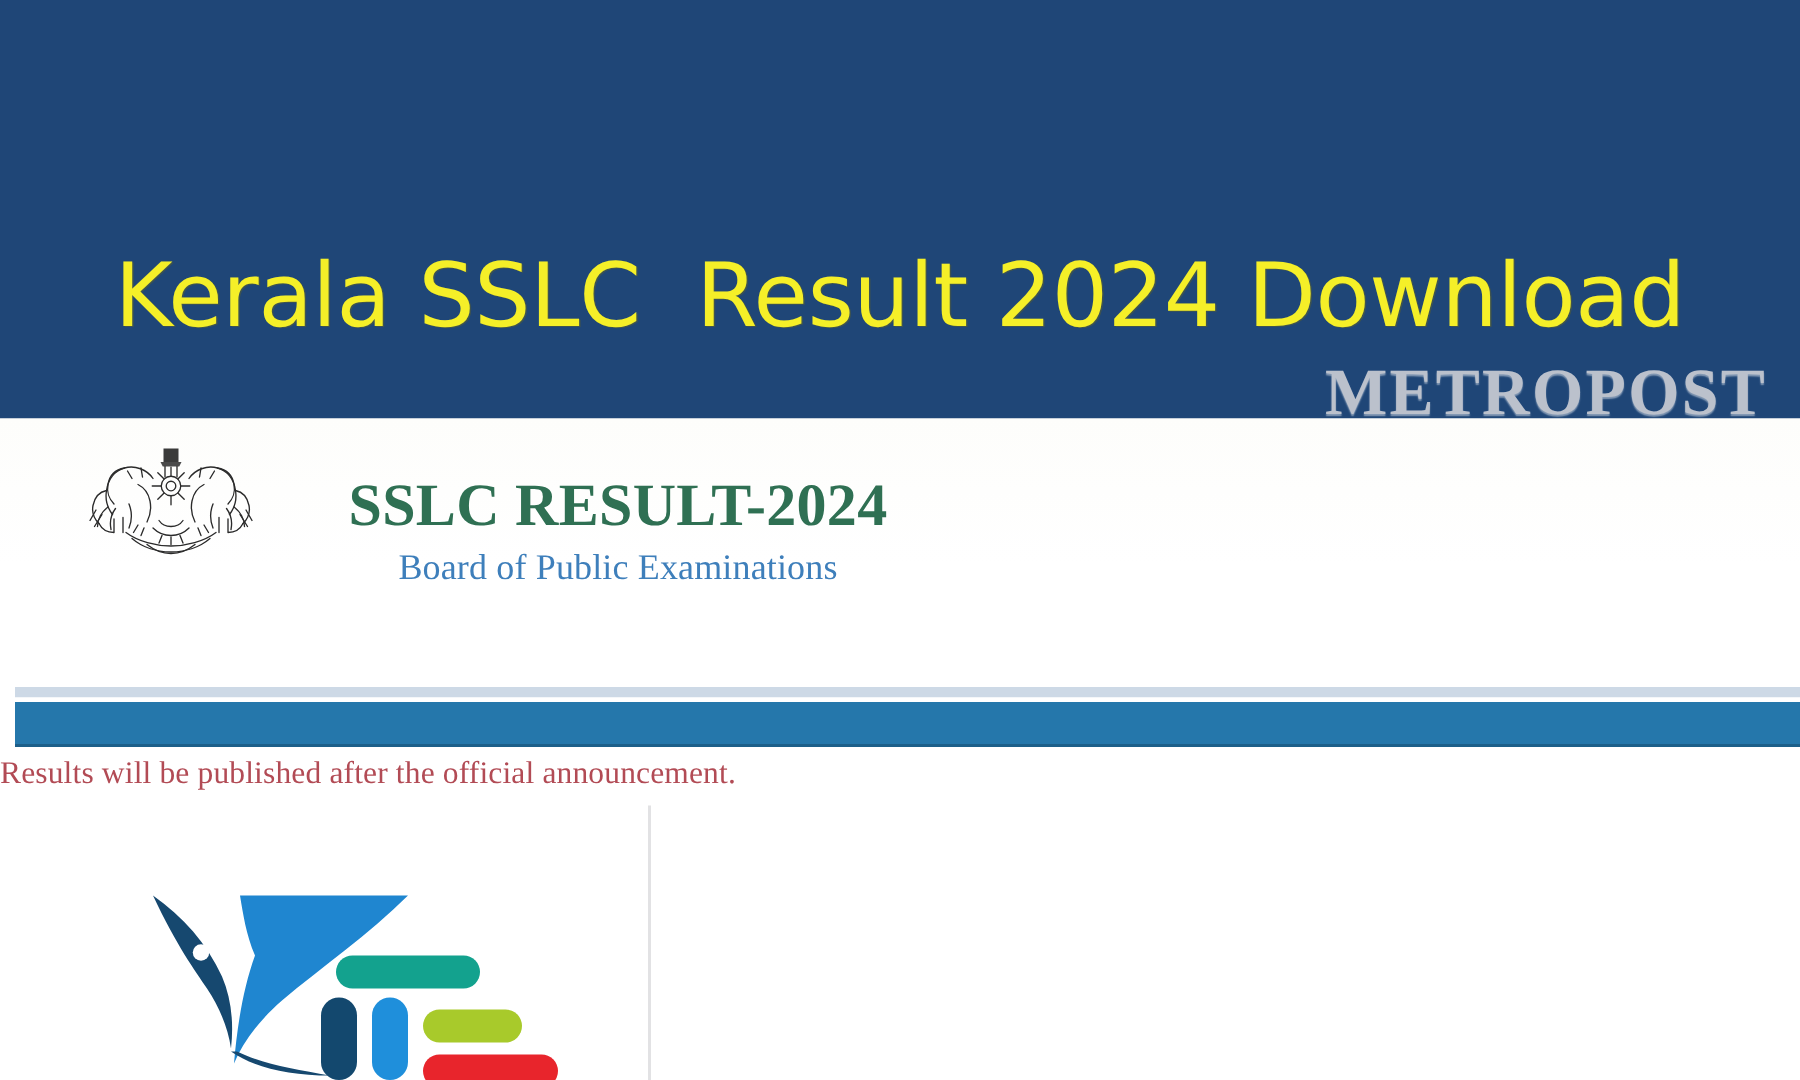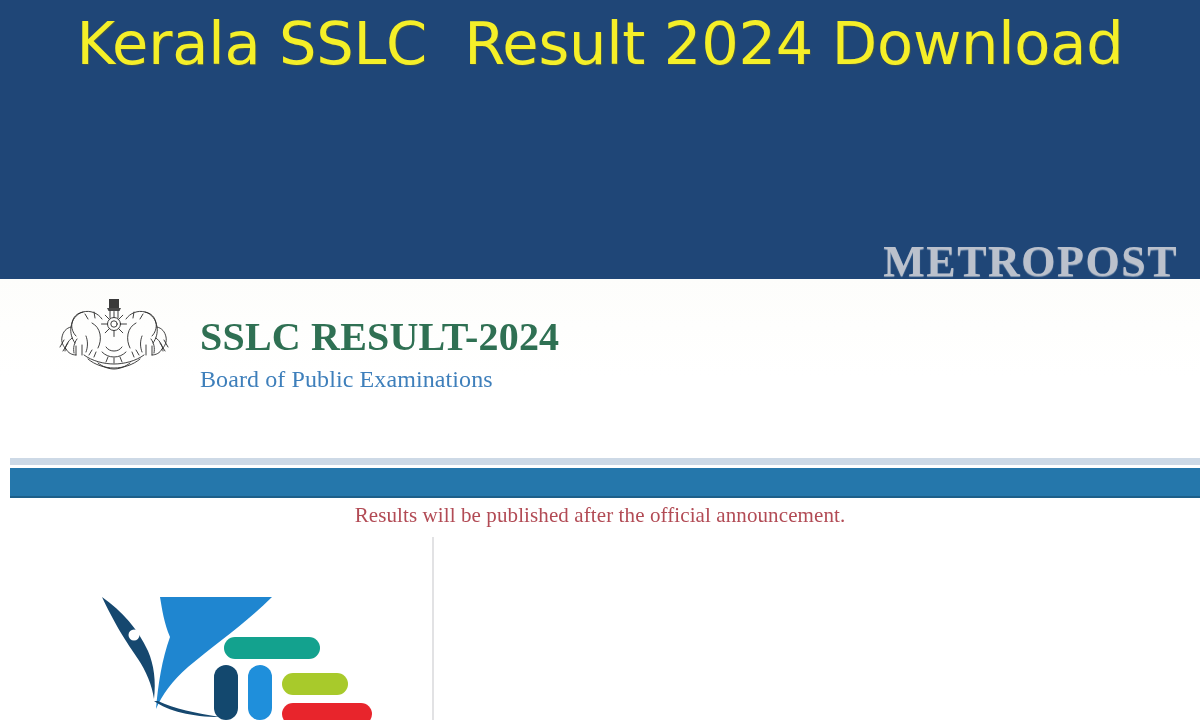--- a/index.html
+++ b/index.html
@@ -36,21 +36,21 @@
   }
   .banner-inner {
     position: absolute;
     left: 0;
     top: 0;
     width: 1200px;
     height: 240px;
     display: flex;
     flex-direction: column;
     align-items: center;
-    justify-content: flex-start;
+    justify-content: flex-end;
   }
   .banner-line {
     color: #f5ef28;
     font-family: "DejaVu Sans", sans-serif;
     font-weight: 400;
     font-size: 59px;
     line-height: 1.48;
     letter-spacing: -0.2px;
     white-space: pre;
     text-align: center;
@@ -112,23 +112,24 @@
     font-weight: 700;
     font-size: 12.5px;
     line-height: 1.18;
     color: #17181a;
     letter-spacing: -0.1px;
     white-space: pre-line;
   }
 
   .title-block {
     position: absolute;
-    left: 200px;
+    left: 212px;
     top: 38px;
     width: 400px;
+    text-align: center;
   }
   .sslc-title {
     font-family: "Liberation Serif", "DejaVu Serif", serif;
     font-weight: 700;
     font-size: 40px;
     line-height: 1.02;
     color: #2f7053;
     letter-spacing: 0.2px;
     white-space: nowrap;
   }
@@ -170,21 +171,21 @@
     border-bottom: 2px solid #1d5f89;
     box-sizing: border-box;
   }
 
   
   .notice {
     position: absolute;
     left: 0;
     top: 224px;
     width: 1200px;
-    text-align: center;
+    text-align: left;
     font-family: "Liberation Serif", "DejaVu Serif", serif;
     font-weight: 400;
     font-size: 21px;
     line-height: 1.2;
     color: #b24b55;
     letter-spacing: 0.1px;
     white-space: nowrap;
   }
 
   

